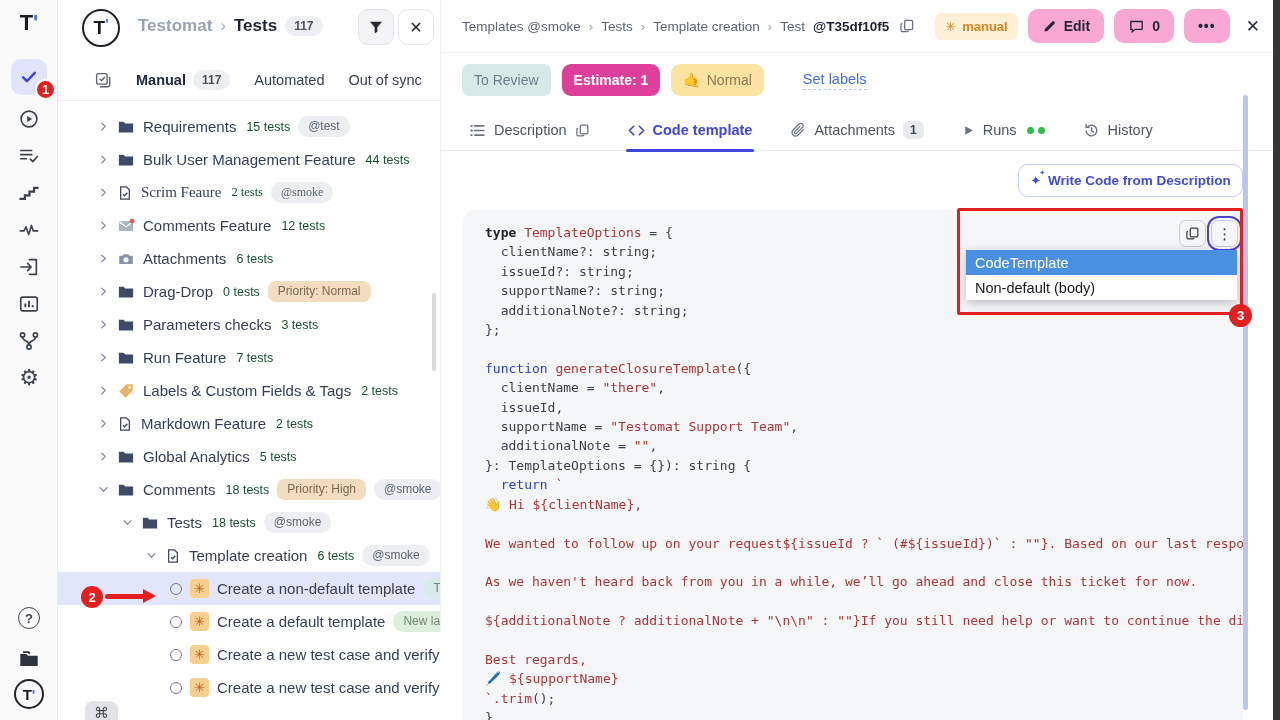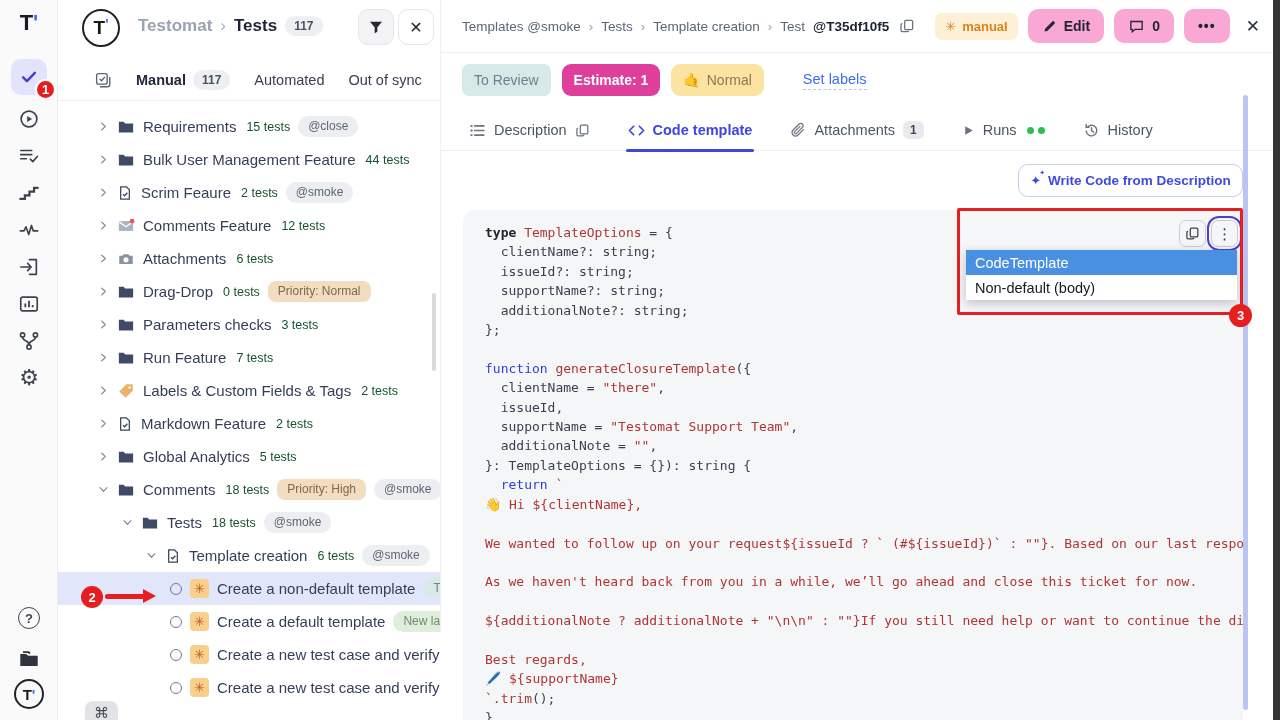--- a/index.html
+++ b/index.html
@@ -230,37 +230,37 @@
             <path d="M8 4.5l8 7.5-8 7.5" fill="none" stroke="#7c8596" stroke-width="2.6" stroke-linecap="round" stroke-linejoin="round"></path>
           </svg>
         </span>
         <span>
           <svg width="18" height="18" viewBox="0 0 24 24">
             <path d="M2.5 5h6.3l2 2.2h10.7v12H2.5z" fill="#3e4a66"></path>
           </svg>
         </span>
         <span class="lbl">Requirements</span>
         <span class="cnt">15 tests</span>
-        <span class="pill gray">@close</span>
+        <span class="pill gray">@test</span>
       </div>
       <div class="tree-row" style="padding-left: 40px;">
         <span>
           <svg width="11" height="11" viewBox="0 0 24 24">
             <path d="M8 4.5l8 7.5-8 7.5" fill="none" stroke="#7c8596" stroke-width="2.6" stroke-linecap="round" stroke-linejoin="round"></path>
           </svg>
         </span>
         <span>
           <svg width="18" height="18" viewBox="0 0 24 24">
             <path d="M2.5 5h6.3l2 2.2h10.7v12H2.5z" fill="#3e4a66"></path>
           </svg>
         </span>
         <span class="lbl">Bulk User Management Feature</span>
         <span class="cnt">44 tests</span>
       </div>
-      <div class="tree-row" style="padding-left: 40px;">
+      <div class="tree-row" style="padding-left: 40px; font-family: Liberation Serif, serif;">
         <span>
           <svg width="11" height="11" viewBox="0 0 24 24">
             <path d="M8 4.5l8 7.5-8 7.5" fill="none" stroke="#7c8596" stroke-width="2.6" stroke-linecap="round" stroke-linejoin="round"></path>
           </svg>
         </span>
         <span>
           <svg width="16" height="16" viewBox="0 0 24 24">
             <path d="M5.5 2.8h8.7l4.3 4.3v14.1H5.5z" fill="none" stroke="#3c475f" stroke-width="1.9"></path>
             <path d="M9 13.8l2.4 2.4 4.2-4.6" fill="none" stroke="#3c475f" stroke-width="1.9"></path>
           </svg>

